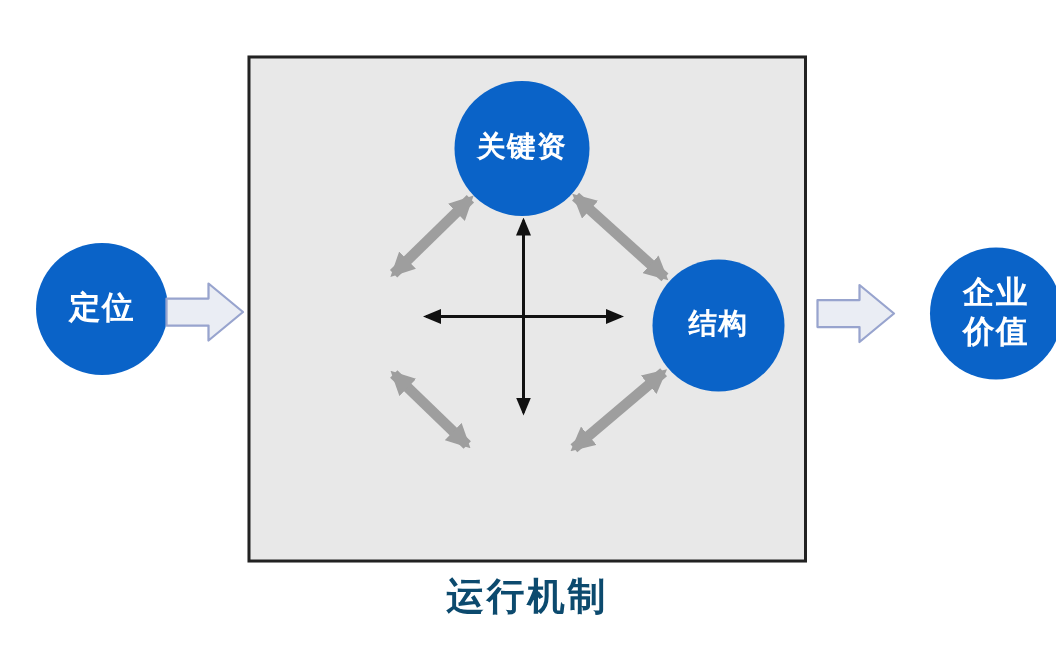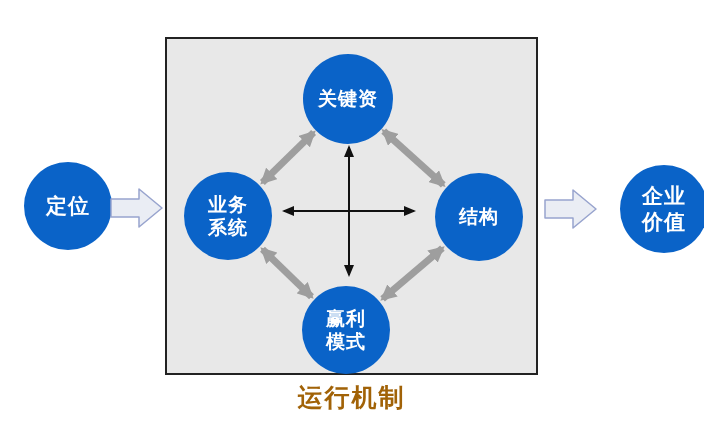--- a/index.html
+++ b/index.html
@@ -23,21 +23,21 @@
   #mechanism-box{
     position:absolute;left:165px;top:37px;width:373px;height:338px;
     background:#e8e8e8;border:2px solid #222222;box-sizing:border-box;padding-left:36px;
   }
   #arrows-svg{position:absolute;left:0;top:0;width:369px;height:334px;}
   .flow-arrow{position:absolute;width:54px;height:44px;}
   #flow-arrow-1{left:110px;top:186px;}
   #flow-arrow-2{left:544px;top:187px;}
   #box-caption{
     position:absolute;left:165px;top:381px;width:373px;text-align:center;
-    color:#a16207;font-size:25px;font-weight:bold;letter-spacing:2px;
+    color:#0c4a6e;font-size:25px;font-weight:bold;letter-spacing:2px;
   }
 </style>
 </head>
 <body>
 
 <div id="canvas">
 
   <div class="node node-outer" id="node-positioning">
     <span>定位</span>
   </div>
@@ -68,33 +68,25 @@
       <g stroke="#111111" stroke-width="2">
         <line x1="117" y1="172" x2="247" y2="172" marker-start="url(#blackHead)" marker-end="url(#blackHead)"></line>
         <line x1="182" y1="108" x2="182" y2="236" marker-start="url(#blackHead)" marker-end="url(#blackHead)"></line>
       </g>
     </svg>
 
     <div class="node node-inner" id="node-top">
       <span>关键资</span>
     </div>
 
-    <div class="node node-inner" id="node-left">
-      <span>业务</span>
-      <span>系统</span>
-    </div>
 
     <div class="node node-inner" id="node-right">
       <span>结构</span>
     </div>
 
-    <div class="node node-inner" id="node-bottom">
-      <span>赢利</span>
-      <span>模式</span>
-    </div>
 
   </div>
 
   <svg class="flow-arrow" id="flow-arrow-2" viewBox="0 0 54 44">
     <polygon points="1,13 29,13 29,3 52,22 29,41 29,31 1,31" fill="#eaedf4" stroke="#98a4ce" stroke-width="1.5" stroke-linejoin="round"></polygon>
   </svg>
 
   <div class="node node-outer" id="node-enterprise-value">
     <span>企业</span>
     <span>价值</span>

